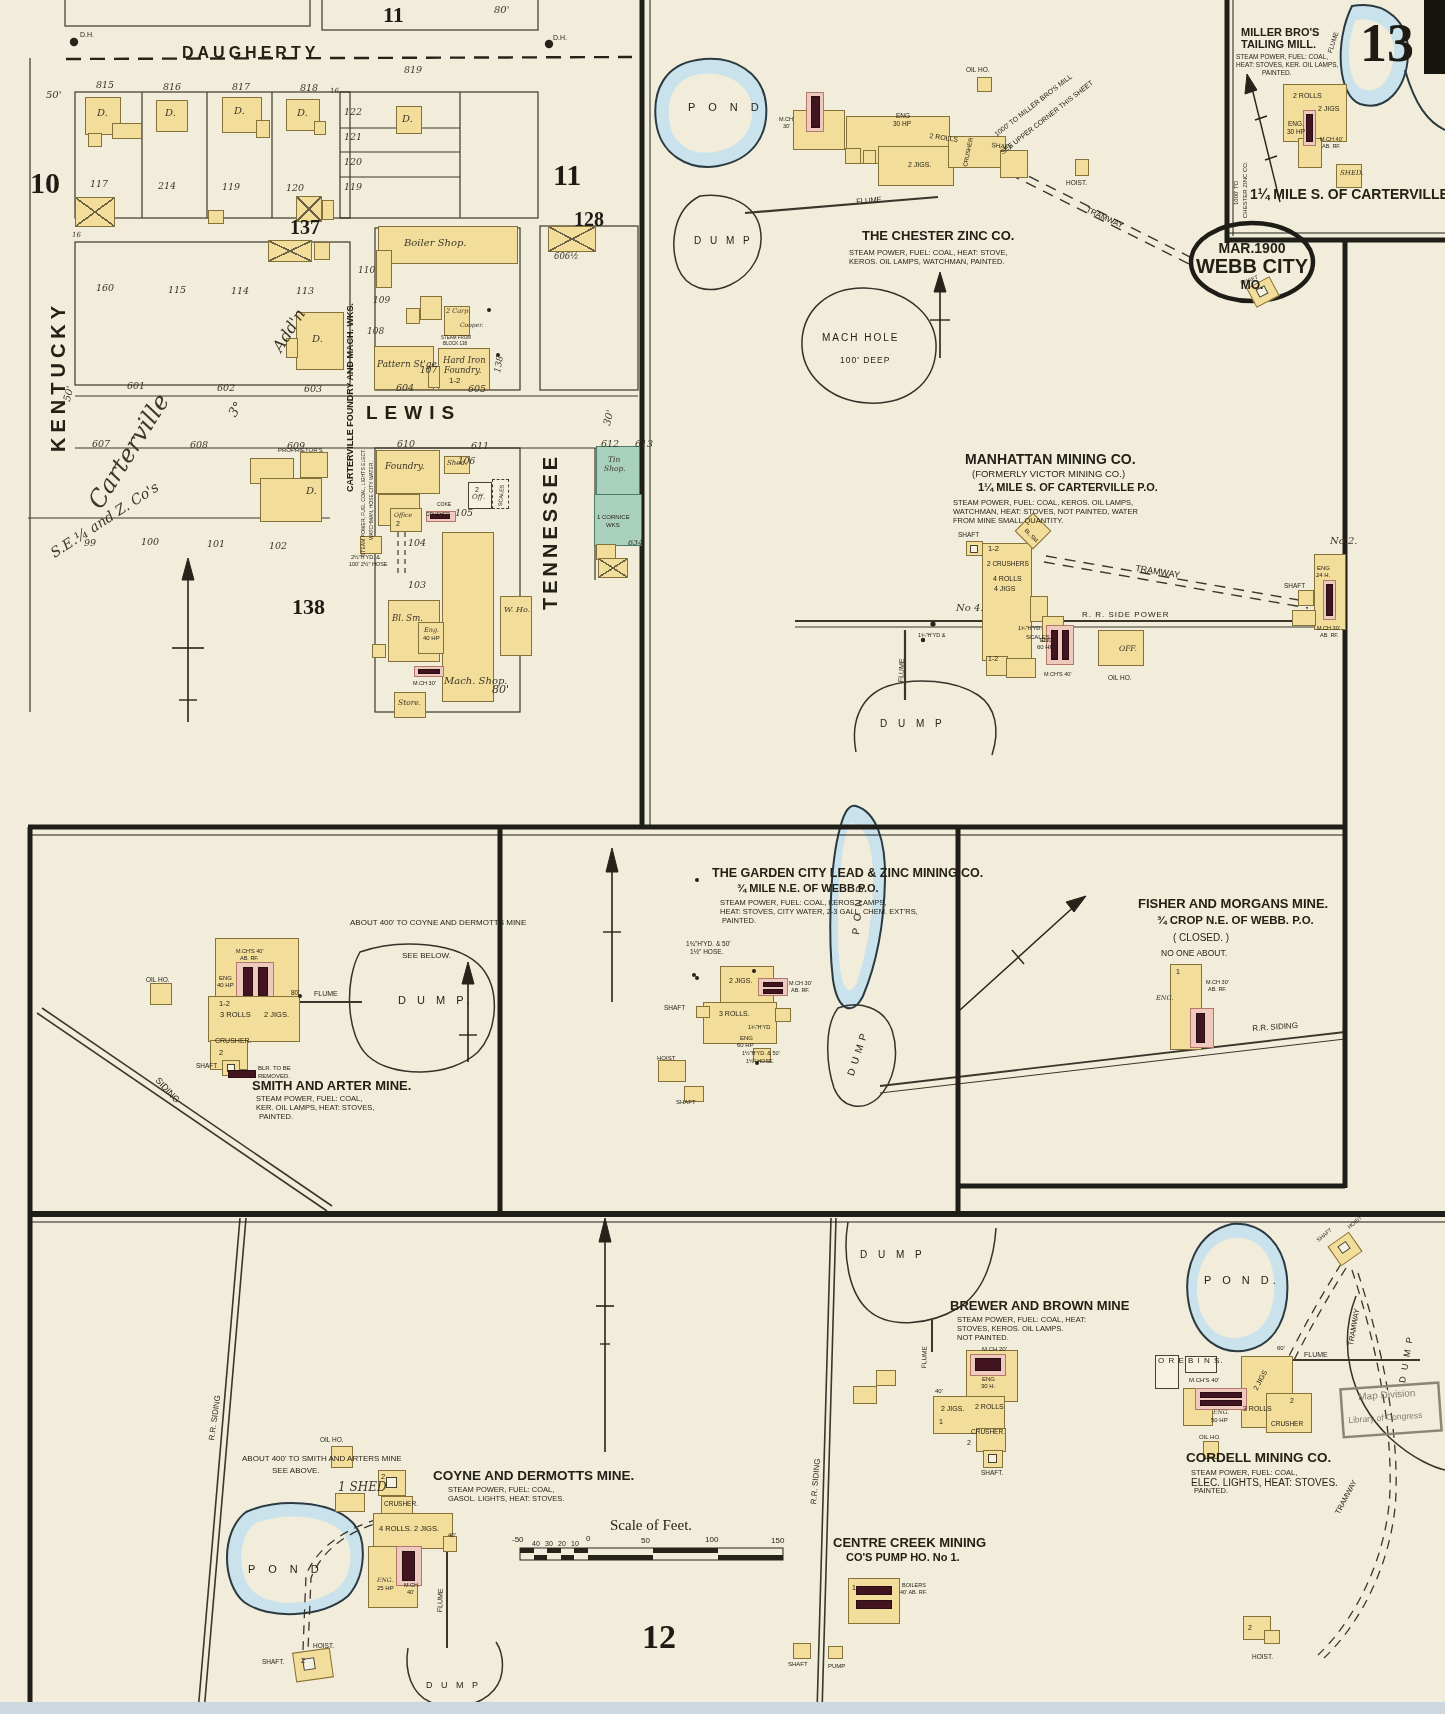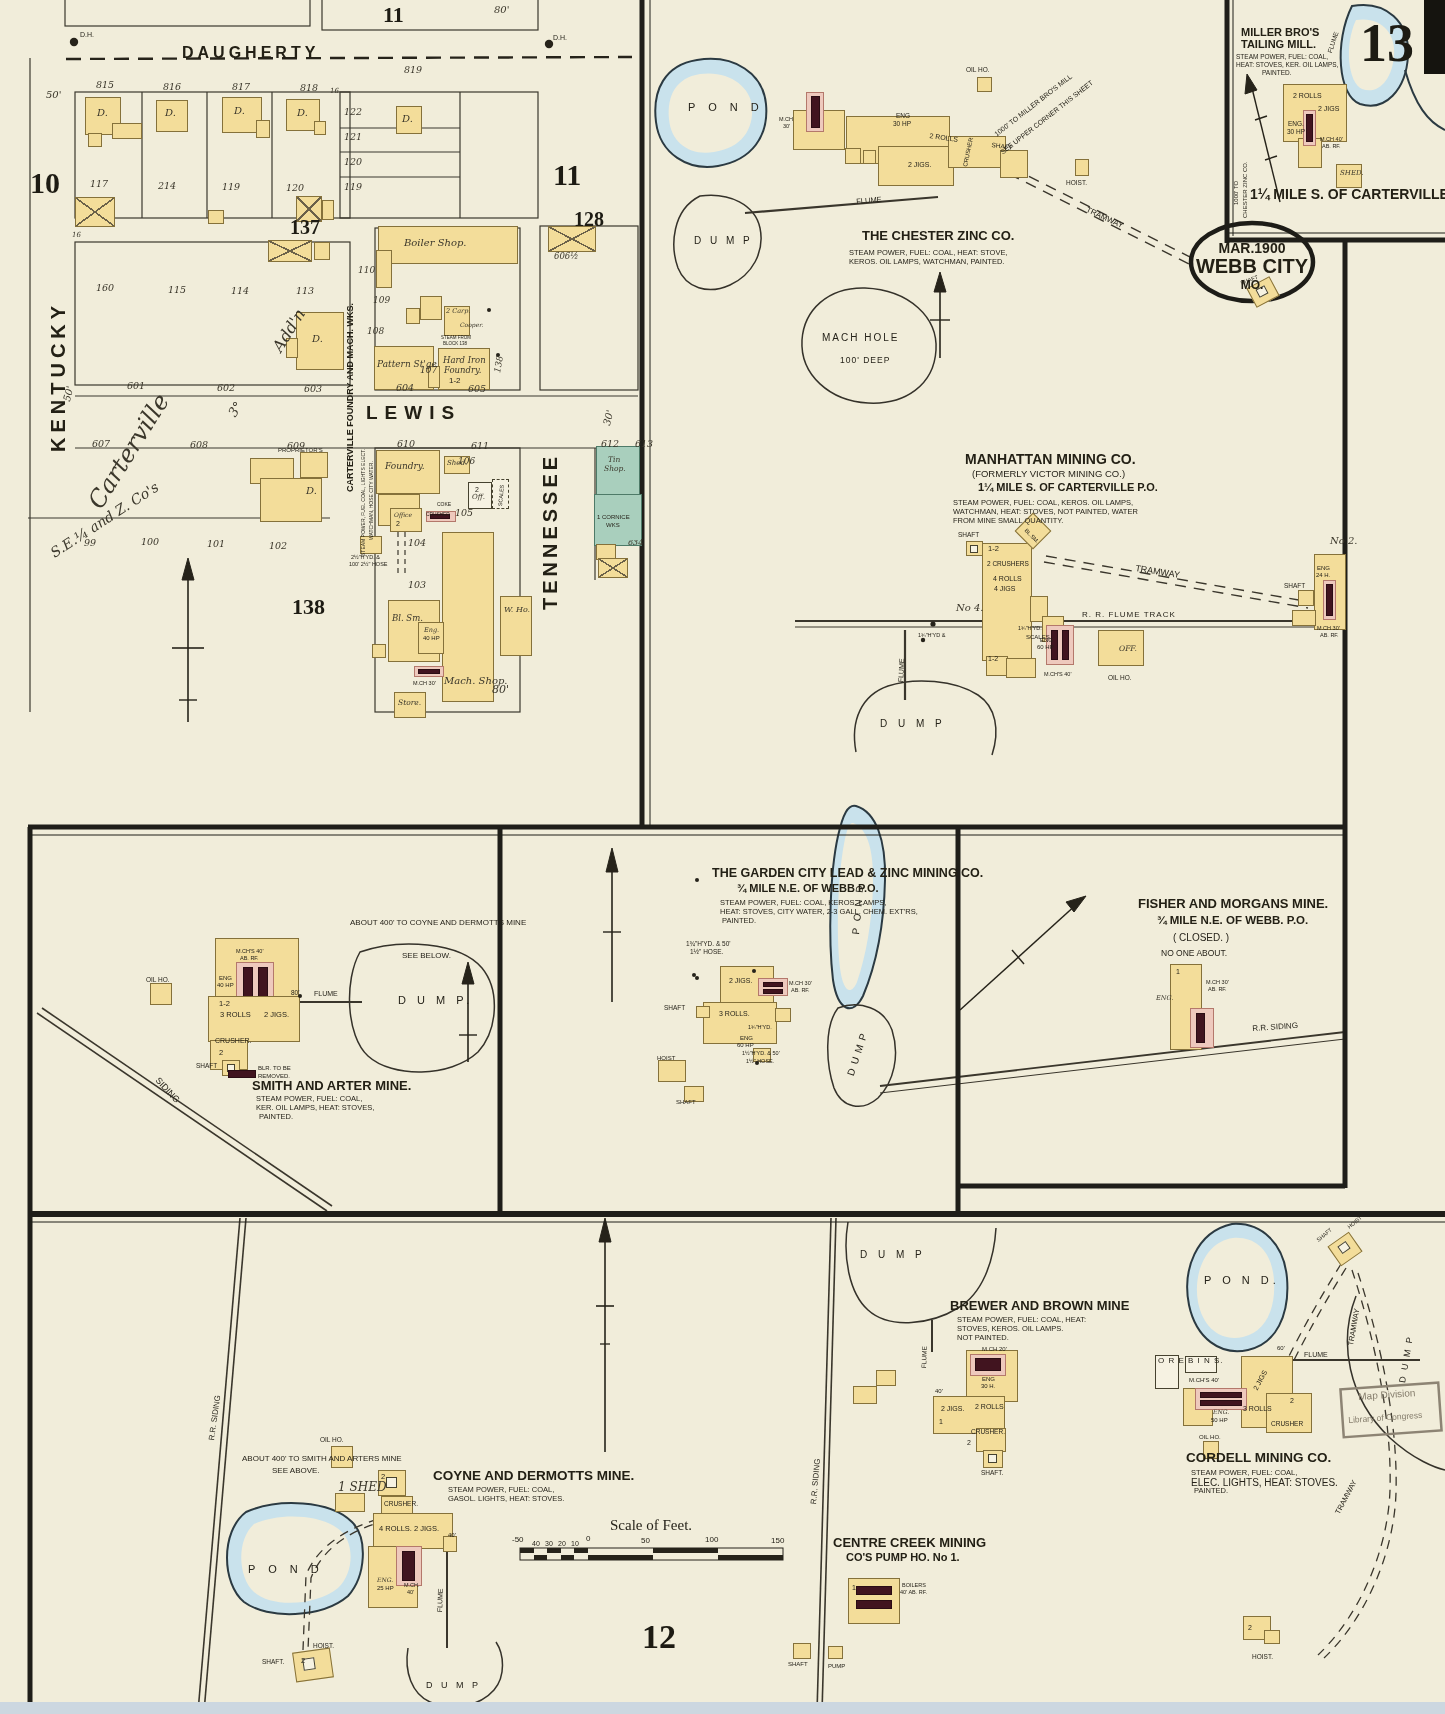--- a/index.html
+++ b/index.html
@@ -430,21 +430,21 @@
       <span class="lbl" style="left: 993px; top: 575px; font-size: 7px;">4 ROLLS</span>
       <span class="lbl" style="left: 994px; top: 585px; font-size: 7px;">4 JIGS</span>
       <span class="lbl scr" style="left: 956px; top: 603px; font-size: 10px;">No 4.</span>
       <span class="lbl" style="left: 1018px; top: 626px; font-size: 5.5px;">1¾"H'YD.</span>
       <span class="lbl" style="left: 1040px; top: 637px; font-size: 6px;">ENG</span>
       <span class="lbl" style="left: 1037px; top: 644px; font-size: 6px;">60 HP</span>
       <span class="lbl scr" style="left: 1119px; top: 645px; font-size: 7.5px;">OFF.</span>
       <span class="lbl" style="left: 988px; top: 655px; font-size: 7px;">1-2</span>
       <span class="lbl" style="left: 1044px; top: 672px; font-size: 5.5px;">M.CH'S 40'</span>
       <span class="lbl" style="left: 1026px; top: 634px; font-size: 6px;">SCALES.</span>
-      <span class="lbl" style="left: 1082px; top: 611px; font-size: 8px; letter-spacing: 1px;">R. R. FLUME TRACK</span>
+      <span class="lbl" style="left: 1082px; top: 611px; font-size: 8px; letter-spacing: 1px;">R. R. SIDE POWER</span>
       <span class="lbl" style="left: 1027px; top: 528px; font-size: 5.5px; transform: rotate(45deg);">BL.SM.</span>
       <span class="lbl scr" style="left: 1330px; top: 536px; font-size: 10px;">No 2.</span>
       <span class="lbl" style="left: 1317px; top: 565px; font-size: 6px;">ENG</span>
       <span class="lbl" style="left: 1316px; top: 572px; font-size: 6px;">24 H.</span>
       <span class="lbl" style="left: 1284px; top: 583px; font-size: 6.5px;">SHAFT</span>
       <span class="lbl" style="left: 1317px; top: 626px; font-size: 5.5px;">M.CH 30'</span>
       <span class="lbl" style="left: 1320px; top: 633px; font-size: 5.5px;">AB. RF.</span>
       <span class="lbl" style="left: 918px; top: 633px; font-size: 5.5px;">1¾"H'YD &amp;</span>
       <span class="lbl" style="left: 1108px; top: 675px; font-size: 6.5px;">OIL HO.</span>
       <span class="lbl" style="left: 897px; top: 682px; font-size: 7px; transform: rotate(-87deg);">FLUME</span>
@@ -596,21 +596,21 @@
       <span class="lbl" style="left: 748px; top: 1025px; font-size: 5.5px;">1¾"H'YD.</span>
       <span class="lbl" style="left: 740px; top: 1035px; font-size: 6px;">ENG</span>
       <span class="lbl" style="left: 737px; top: 1042px; font-size: 6px;">60 HP</span>
       <span class="lbl" style="left: 742px; top: 1051px; font-size: 5.5px;">1½"H'YD. &amp; 50'</span>
       <span class="lbl" style="left: 746px; top: 1059px; font-size: 5.5px;">1½" HOSE.</span>
       <span class="lbl" style="left: 657px; top: 1055px; font-size: 6px;">HOIST</span>
       <span class="lbl" style="left: 676px; top: 1099px; font-size: 6px;">SHAFT</span>
       <span class="lbl" style="left: 851px; top: 934px; font-size: 10px; transform: rotate(-85deg); letter-spacing: 2px;">P O N D</span>
       <span class="lbl" style="left: 846px; top: 1074px; font-size: 10px; transform: rotate(-72deg); letter-spacing: 1px;">D U M P</span>
       <span class="lbl ttl" style="left: 1138px; top: 897px; font-size: 13px;">FISHER AND MORGANS MINE.</span>
-      <span class="lbl ttl" style="left: 1157px; top: 915px; font-size: 11.5px;">¾ MILE N.E. OF WEBB. P.O.</span>
+      <span class="lbl ttl" style="left: 1157px; top: 915px; font-size: 11.5px;">¾ CROP N.E. OF WEBB. P.O.</span>
       <span class="lbl" style="left: 1173px; top: 933px; font-size: 10px;">( CLOSED. )</span>
       <span class="lbl" style="left: 1161px; top: 949px; font-size: 8.5px;">NO ONE ABOUT.</span>
       <span class="lbl scr" style="left: 1156px; top: 995px; font-size: 6.5px;">ENG.</span>
       <span class="lbl" style="left: 1176px; top: 968px; font-size: 7px;">1</span>
       <span class="lbl" style="left: 1206px; top: 980px; font-size: 5.5px;">M.CH 30'</span>
       <span class="lbl" style="left: 1208px; top: 987px; font-size: 5.5px;">AB. RF.</span>
       <span class="lbl" style="left: 1252px; top: 1025px; font-size: 8px; transform: rotate(-4deg);">R.R. SIDING</span>
       <span class="lbl" style="left: 208px; top: 1440px; font-size: 8px; transform: rotate(-82deg);">R.R. SIDING</span>
       <span class="lbl" style="left: 242px; top: 1455px; font-size: 8px;">ABOUT 400' TO SMITH AND ARTERS MINE</span>
       <span class="lbl" style="left: 272px; top: 1467px; font-size: 8px;">SEE ABOVE.</span>

